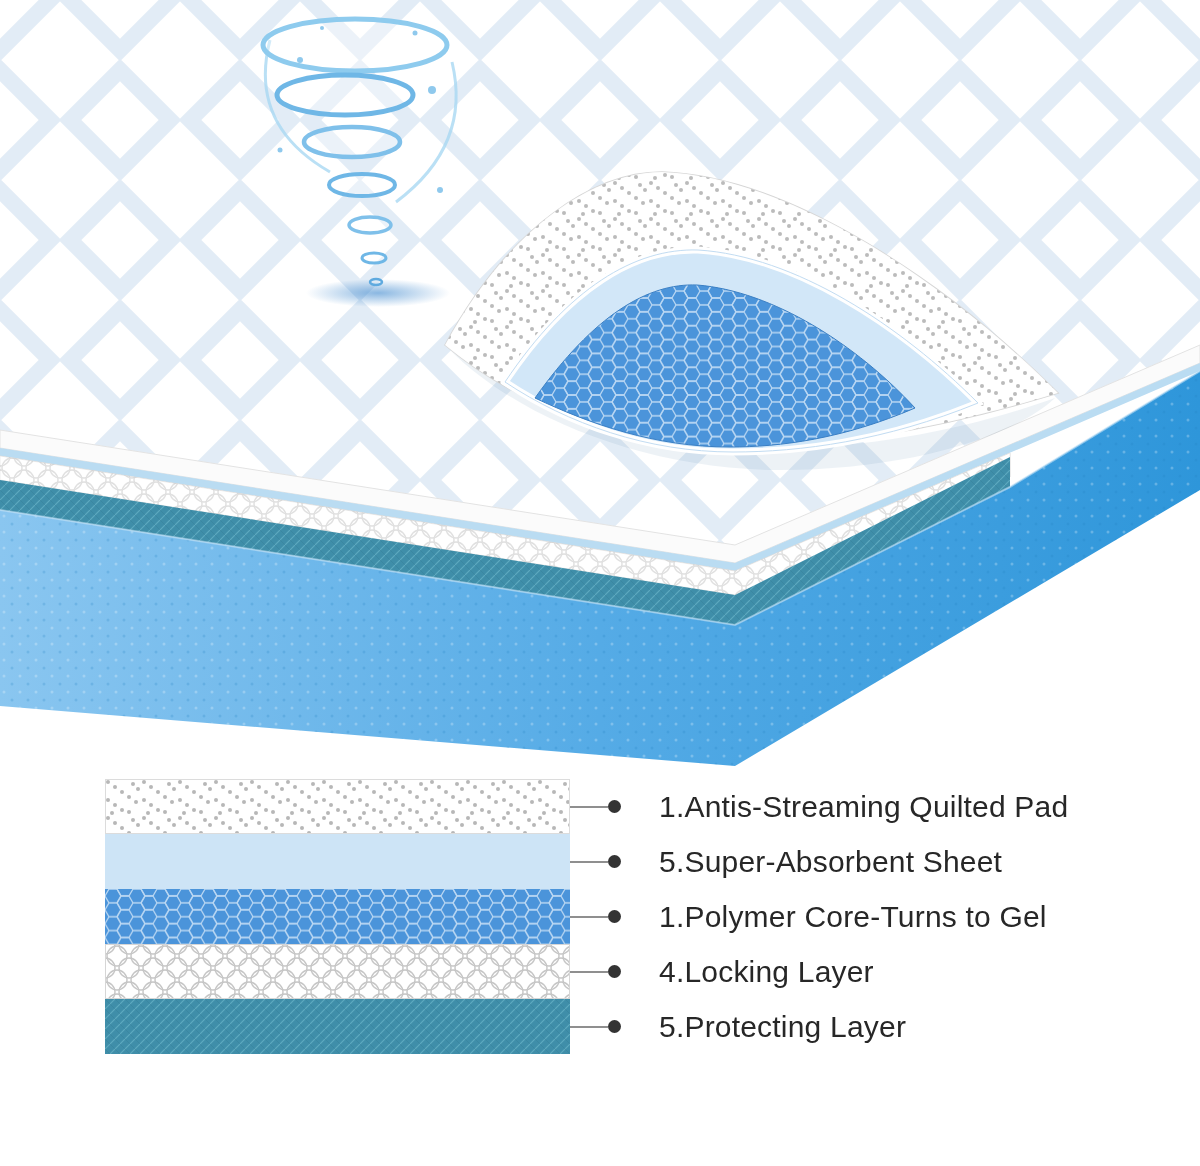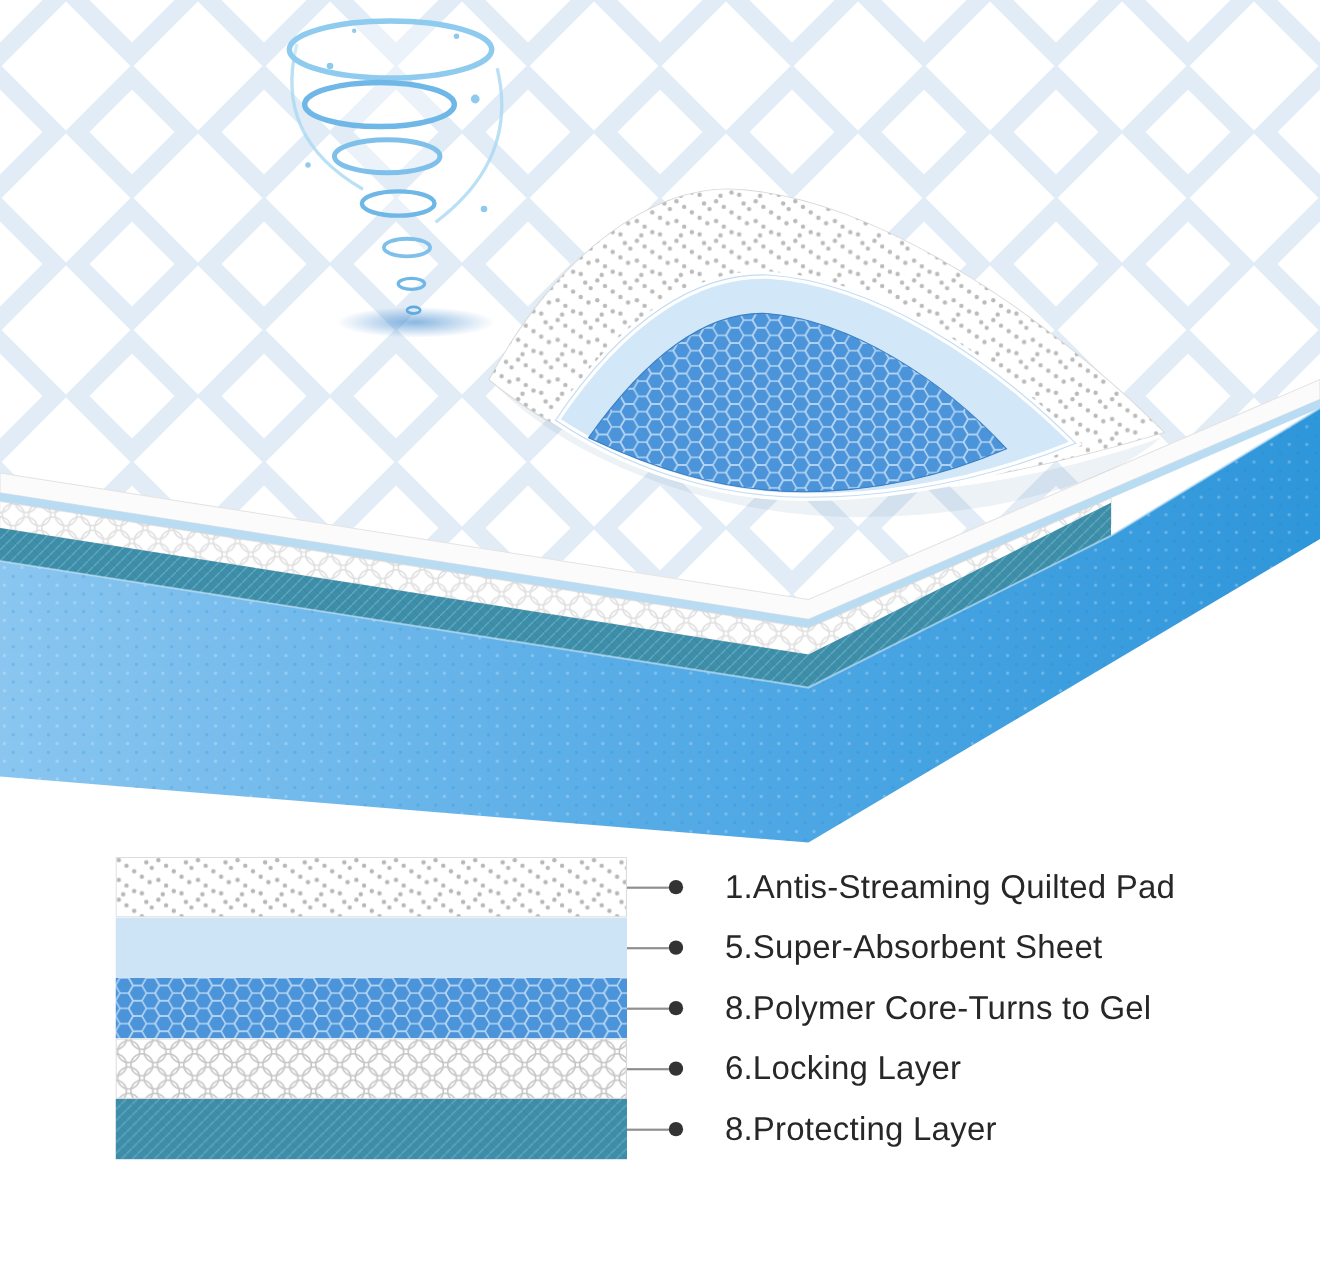--- a/index.html
+++ b/index.html
@@ -162,34 +162,34 @@
     <div class="connector-dot"></div>
     <span class="legend-label">5.Super-Absorbent Sheet</span>
   </div>
 
   <div class="legend-row">
     <svg class="swatch">
       <rect x="0" y="0" width="465" height="55" fill="url(#hexBlue)"></rect>
     </svg>
     <div class="connector-line"></div>
     <div class="connector-dot"></div>
-    <span class="legend-label">8.Polymer Core-Turns to Gel</span>
+    <span class="legend-label">1.Polymer Core-Turns to Gel</span>
   </div>
 
   <div class="legend-row">
     <svg class="swatch">
       <rect x="0.5" y="0.5" width="464" height="54" fill="url(#circlesGray)" stroke="#d6d6d6"></rect>
     </svg>
     <div class="connector-line"></div>
     <div class="connector-dot"></div>
-    <span class="legend-label">6.Locking Layer</span>
+    <span class="legend-label">4.Locking Layer</span>
   </div>
 
   <div class="legend-row">
     <svg class="swatch">
       <rect x="0" y="0" width="465" height="55" fill="url(#tealTex)"></rect>
     </svg>
     <div class="connector-line"></div>
     <div class="connector-dot"></div>
-    <span class="legend-label">8.Protecting Layer</span>
+    <span class="legend-label">5.Protecting Layer</span>
   </div>
 
 </div>
 
 </body></html>

